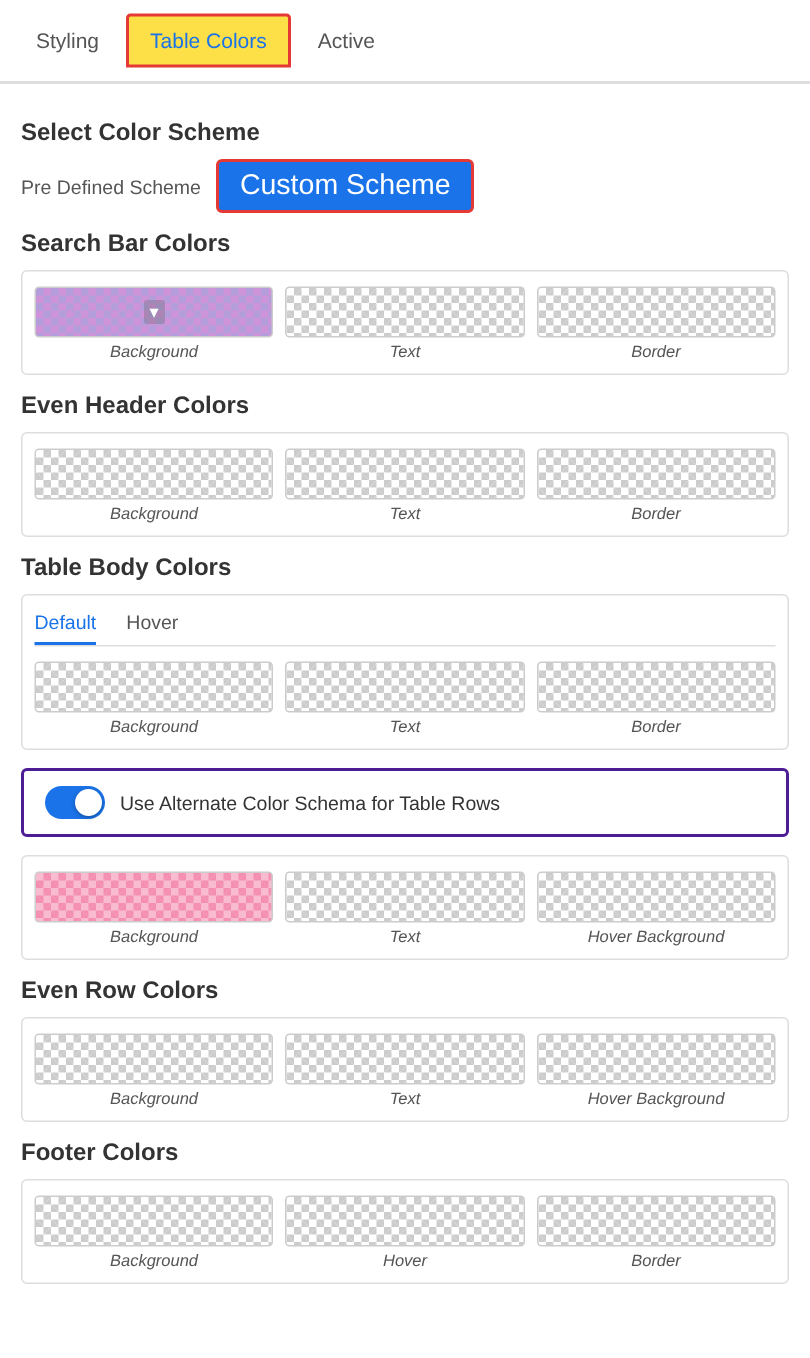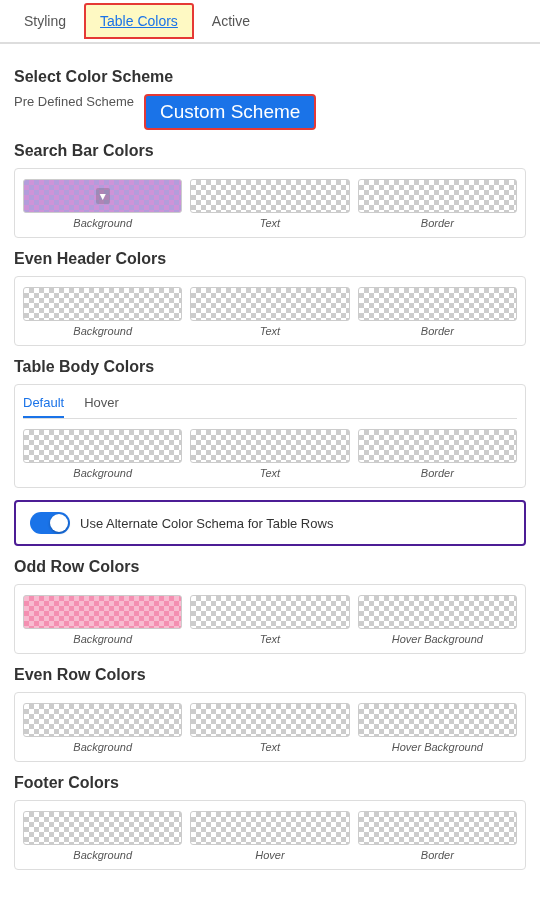--- a/index.html
+++ b/index.html
@@ -11,54 +11,54 @@
       min-height: 905px;
       color: #333;
     }
 
     
     .top-tabs {
       display: flex;
       align-items: center;
       border-bottom: 2px solid #ddd;
       padding: 0 8px;
-      height: 44px;
+      height: 56px;
     }
     .top-tab {
       padding: 8px 14px;
       cursor: pointer;
       font-size: 14px;
       color: #555;
       border: 2px solid transparent;
       margin-right: 2px;
       background: none;
       border-radius: 3px 3px 0 0;
     }
     .top-tab.active {
       color: #1a73e8;
       border: 2px solid #e53935;
-      background: #fef9c3;
-      text-decoration: underline;
+      background: #fde047;
     }
 
     .content {
       padding: 12px 14px;
     }
 
     .section-title {
       font-size: 16px;
       font-weight: bold;
       color: #333;
       margin-bottom: 8px;
       margin-top: 12px;
     }
 
     
     .scheme-row {
       display: flex;
+      align-items: center;
       gap: 10px;
       margin-bottom: 12px;
     }
     .scheme-label {
       font-size: 13px;
       color: #555;
     }
     .scheme-btn {
       padding: 5px 14px;
       background: #1a73e8;
@@ -286,21 +286,20 @@
         <div class="color-label">Border</div>
       </div>
     </div>
   </div>
 
   <div class="toggle-row">
     <div class="toggle-switch"></div>
     <span class="toggle-label">Use Alternate Color Schema for Table Rows</span>
   </div>
 
-  <div class="section-title">Odd Row Colors</div>
   <div class="color-section">
     <div class="color-grid">
       <div class="color-item">
         <div class="color-swatch pink-checker"></div>
         <div class="color-label">Background</div>
       </div>
       <div class="color-item">
         <div class="color-swatch"></div>
         <div class="color-label">Text</div>
       </div>

